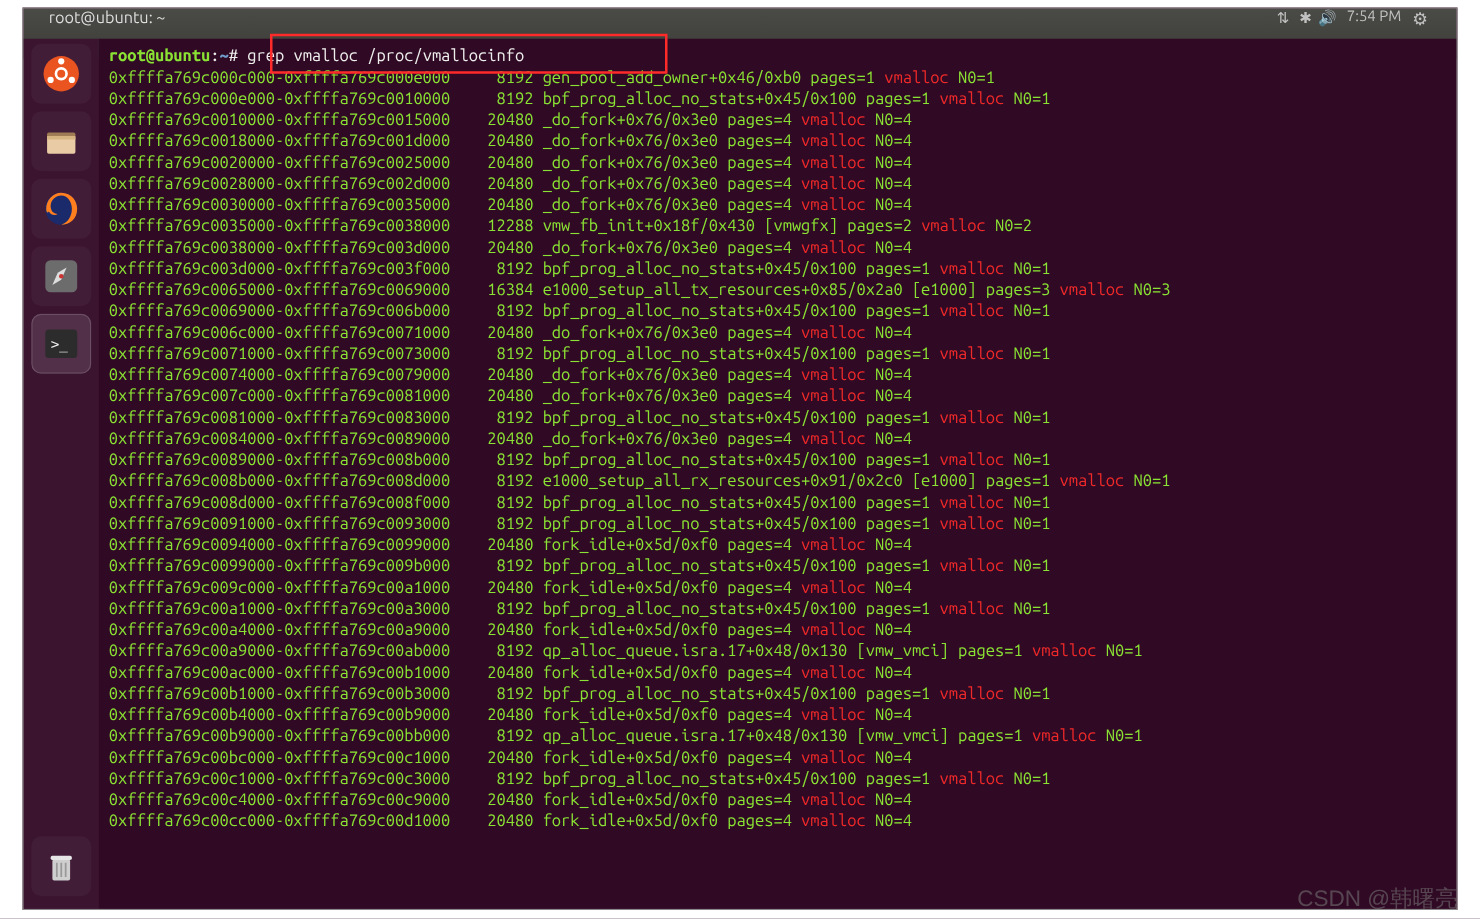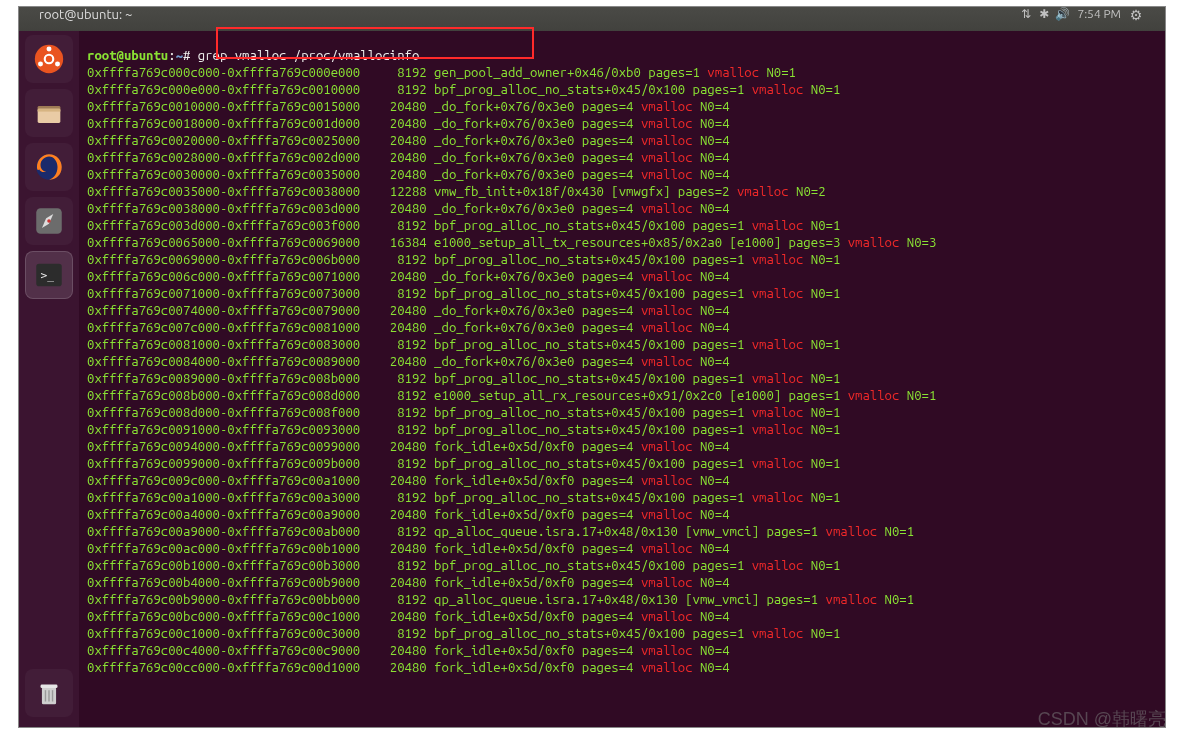--- a/index.html
+++ b/index.html
@@ -36,21 +36,21 @@
     background: rgba(255,255,255,.04);
   }
   .launch-item.active { background: rgba(255,255,255,.12); box-shadow: inset 0 0 0 1px rgba(255,255,255,.15); }
   .launch-item svg { width: 34px; height: 34px; }
   .launcher .trash { margin-top: auto; margin-bottom: 10px; }
   .terminal {
     position: absolute; left: 60px; top: 24px; right: 0; bottom: 0;
     background: #300a24;
     color: #ccc;
     font-size: 13.2px; line-height: 17px;
-    padding: 16px 6px 6px 8px;
+    padding: 6px 6px 6px 8px;
     white-space: pre;
     overflow: hidden;
   }
   .terminal .line { display: block; }
   .g { color: #8ae234; }  
   .r { color: #ef2929; font-weight: normal; } 
   .w { color: #eeeeec; }
   .prompt-user { color: #8ae234; font-weight: bold;}
   .prompt-path { color: #729fcf; font-weight: bold;}
   .red-box {

